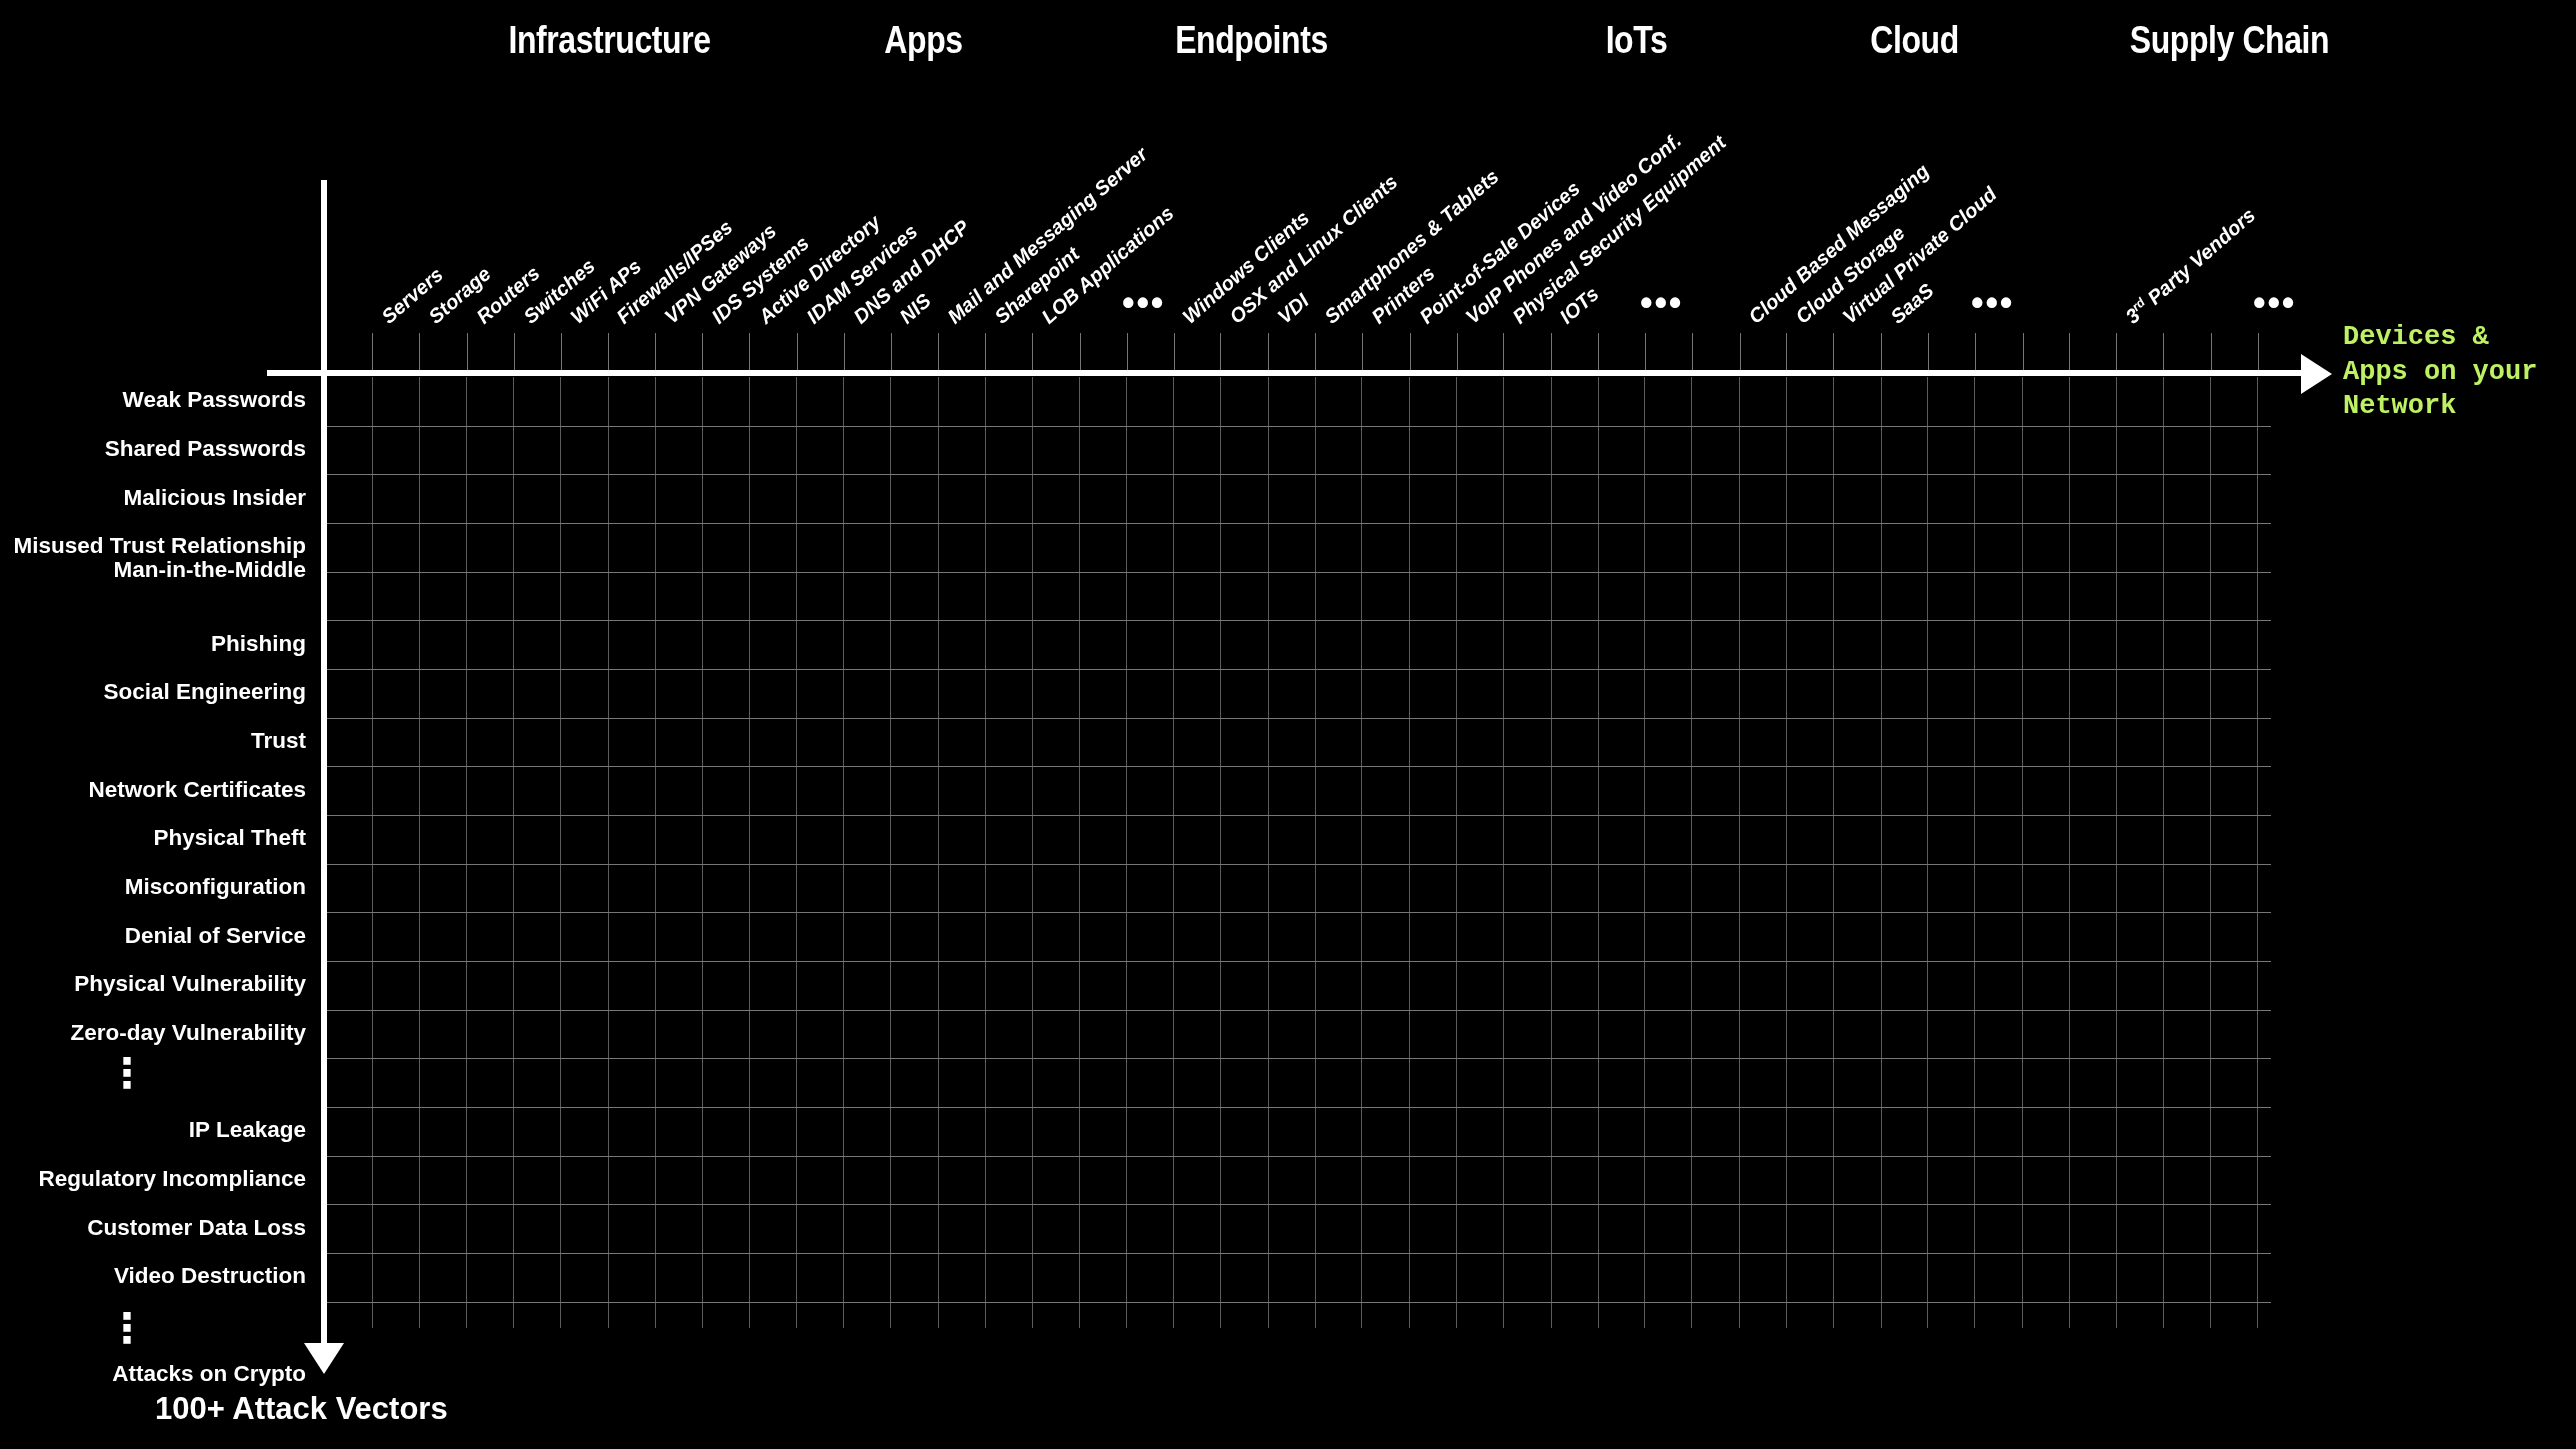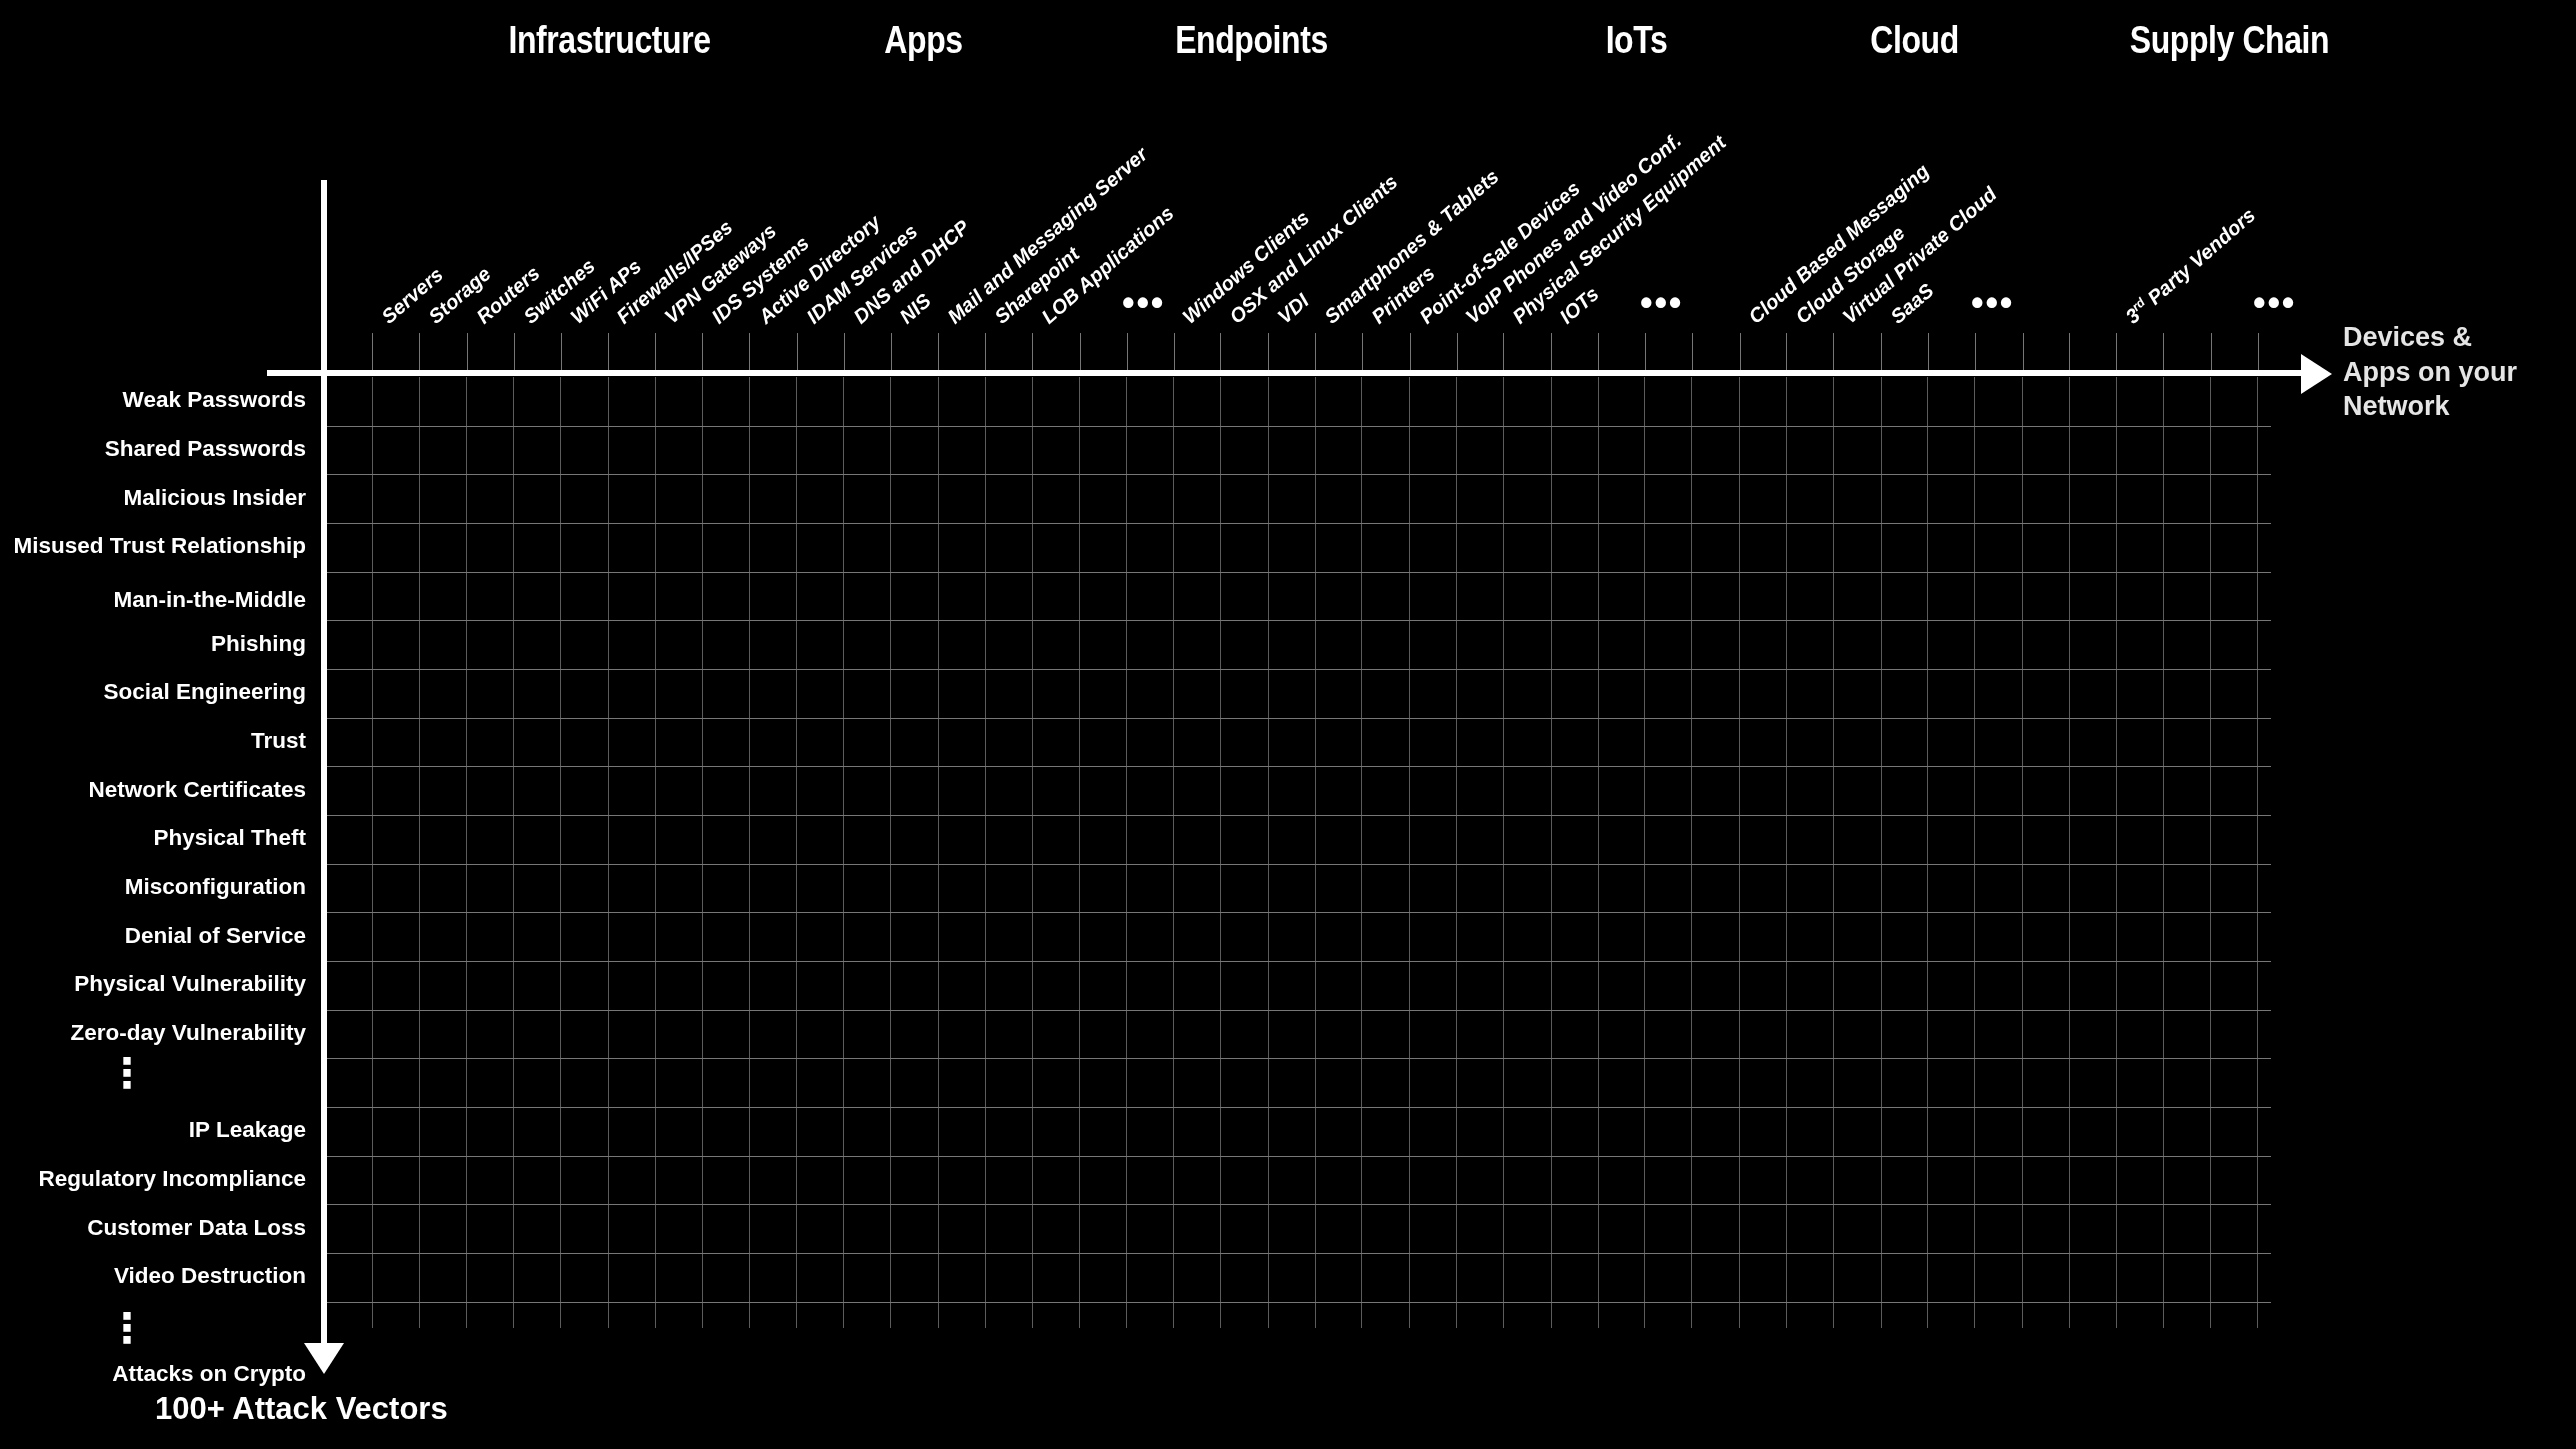--- a/index.html
+++ b/index.html
@@ -61,22 +61,22 @@
     font-size:22.5px;font-weight:600;color:#fff;
     white-space:nowrap;text-align:right;line-height:1;
   }
   .row-vdots{
     position:absolute;font-size:27px;font-weight:700;color:#fff;
     line-height:.42;text-align:center;white-space:pre-line;
   }
 
   
   #x-axis-title{
-    position:absolute;font-size:27px;font-weight:700;color:#e5e5e5;
-    line-height:1.28;white-space:pre-line;
+    position:absolute;font-size:27px;font-weight:700;color:#bef264;
+    line-height:1.28;white-space:pre-line;font-family:Liberation Mono, monospace;
   }
   #y-axis-title{
     position:absolute;font-size:31px;font-weight:700;color:#fff;
     white-space:nowrap;line-height:1;
   }
 </style>
 </head>
 <body>
 
 <div id="stage">
@@ -236,21 +236,21 @@
   <div id="yaxis" style="left: 321px; top: 180px; height: 1165px;"></div>
   <div id="xaxis" style="left: 267px; top: 370px; width: 2036px;"></div>
   <div class="arrow-right" id="xarrow" style="left: 2301px; top: 354px;"></div>
   <div class="arrow-down" id="yarrow" style="left: 304px; top: 1343px;"></div>
 
   <div id="row-labels">
       <div class="row-label" style="right: 2270px; top: 389px;">Weak Passwords</div>
       <div class="row-label" style="right: 2270px; top: 438px;">Shared Passwords</div>
       <div class="row-label" style="right: 2270px; top: 487px;">Malicious Insider</div>
       <div class="row-label" style="right: 2270px; top: 535px;">Misused Trust Relationship</div>
-      <div class="row-label" style="right: 2270px; top: 589px; text-align: right;">Man-in-the-Middle</div>
+      <div class="row-label" style="right: 2270px; top: 559px; text-align: right;">Man-in-the-Middle</div>
       <div class="row-label" style="right: 2270px; top: 633px;">Phishing</div>
       <div class="row-label" style="right: 2270px; top: 681px;">Social Engineering</div>
       <div class="row-label" style="right: 2270px; top: 730px;">Trust</div>
       <div class="row-label" style="right: 2270px; top: 779px;">Network Certificates</div>
       <div class="row-label" style="right: 2270px; top: 827px;">Physical Theft</div>
       <div class="row-label" style="right: 2270px; top: 876px;">Misconfiguration</div>
       <div class="row-label" style="right: 2270px; top: 925px;">Denial of Service</div>
       <div class="row-label" style="right: 2270px; top: 973px;">Physical Vulnerability</div>
       <div class="row-label" style="right: 2270px; top: 1022px;">Zero-day Vulnerability</div>
       <div class="row-label" style="right: 2270px; top: 1119px; text-align: right;">IP Leakage</div>

